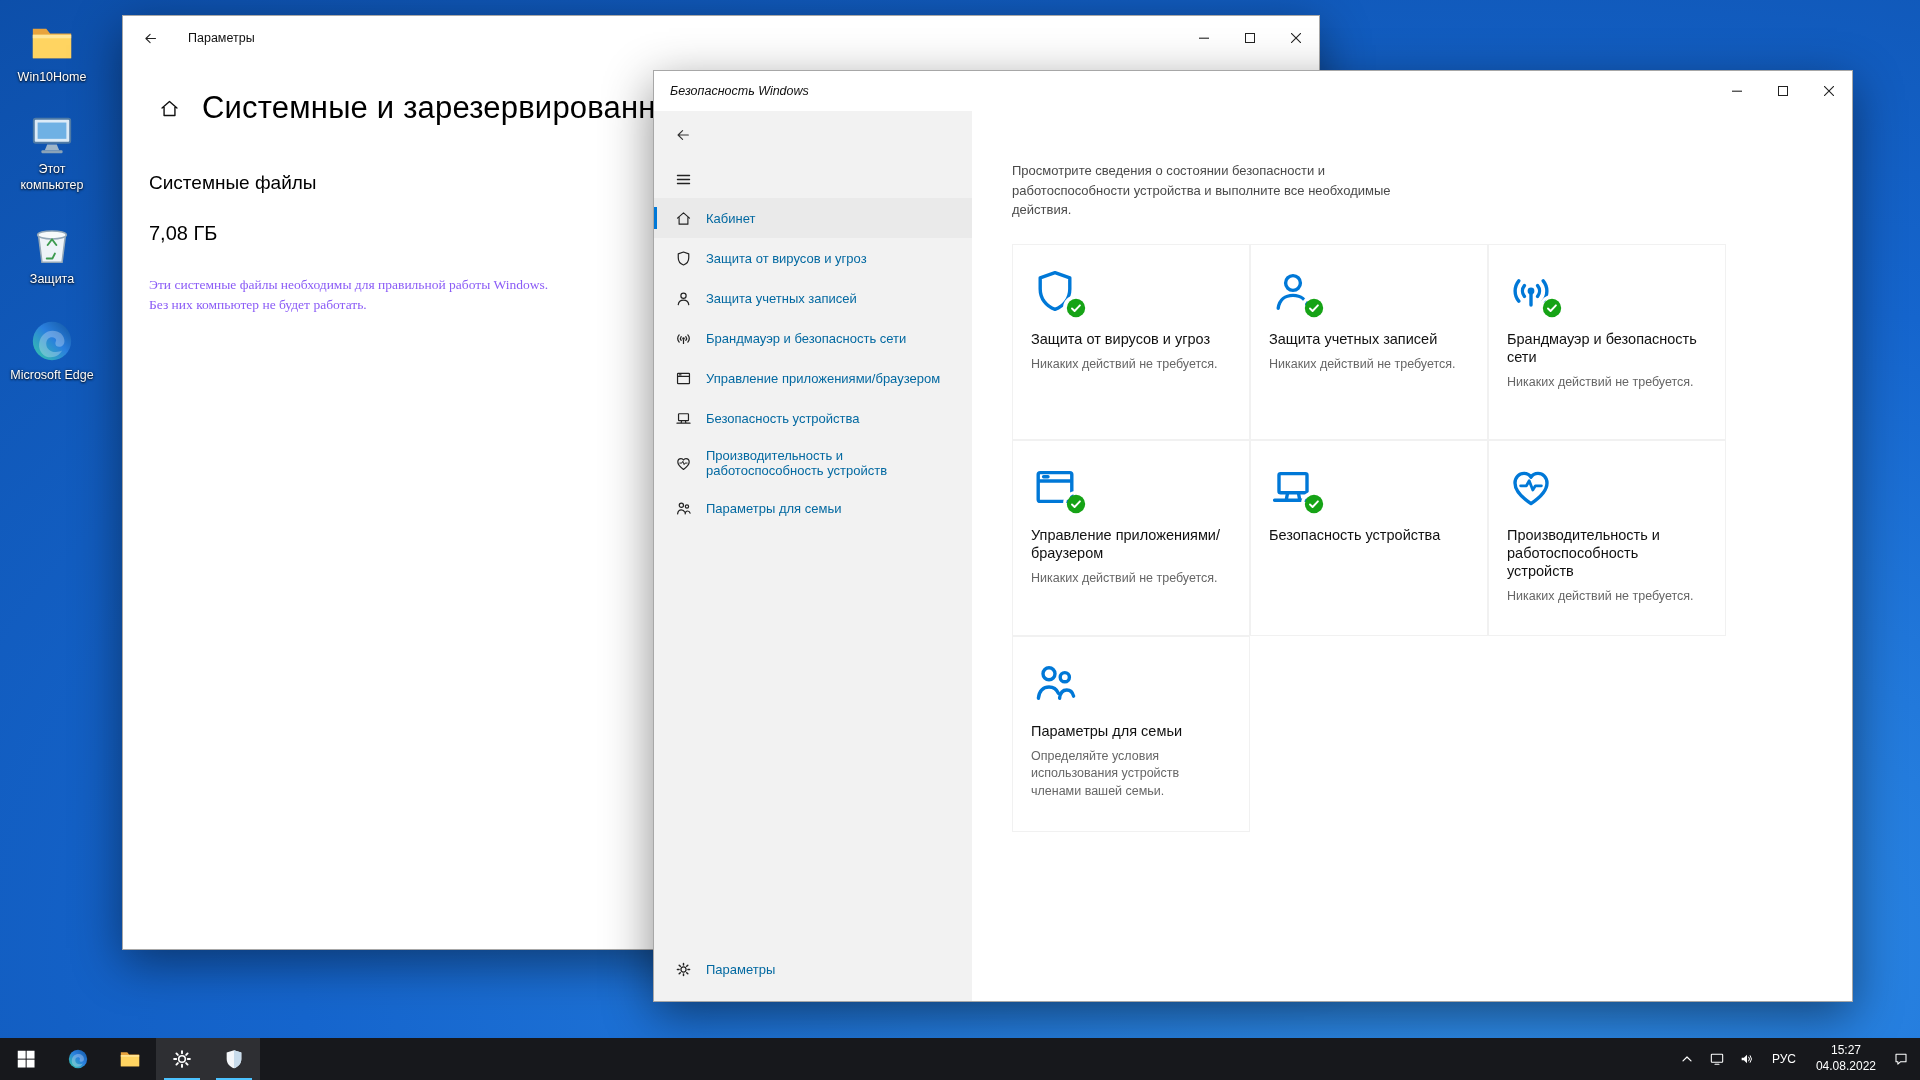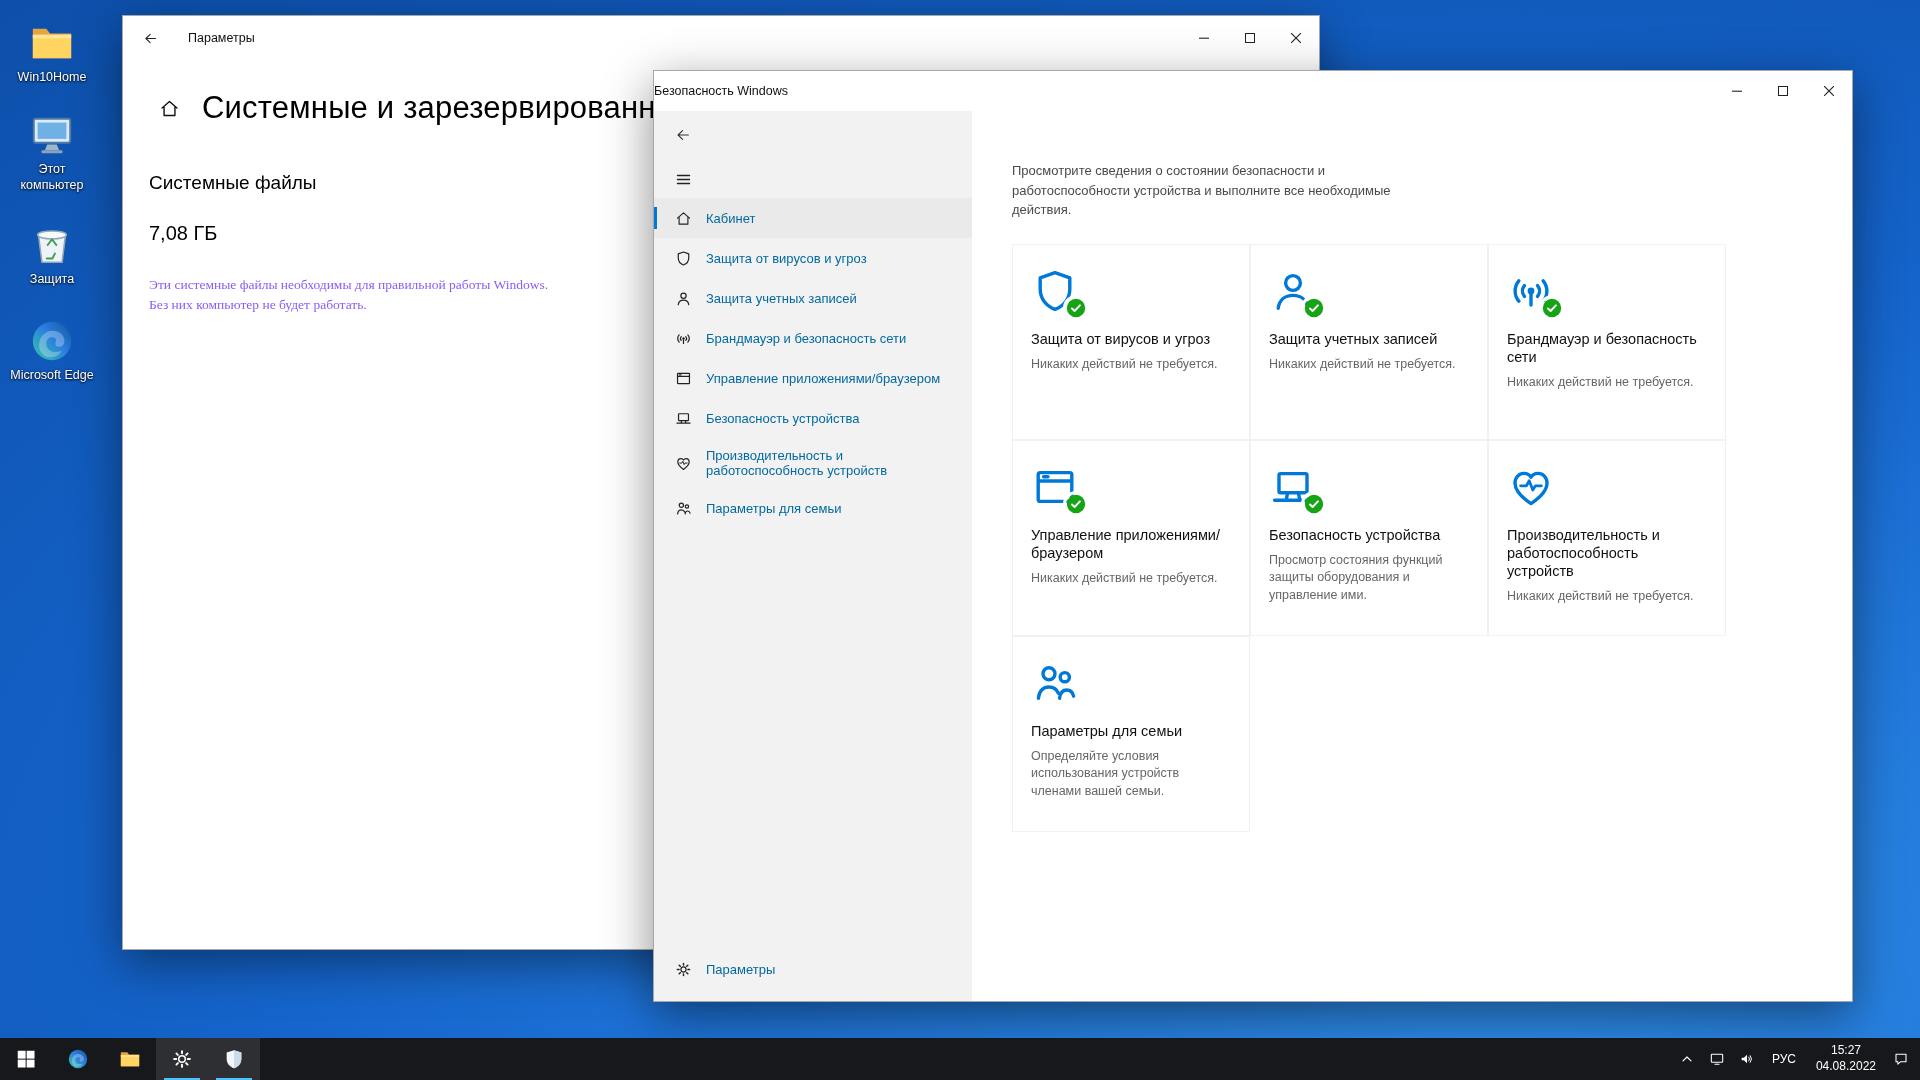--- a/index.html
+++ b/index.html
@@ -36,21 +36,21 @@
   .settings-content { padding:30px 0 0 26px; }
   .page-head { display:flex; align-items:center; gap:22px; padding-left:10px; }
   .page-head .home-ic { width:21px; height:21px; color:#111; }
   .page-head h1 { font-size:31px; font-weight:300; letter-spacing:.2px; color:#000; }
   .sec-title2 { margin:46px 0 0 0; font-size:19px; font-weight:400; }
   .size-value { margin-top:28px; font-size:20px; font-weight:300; }
   .sys-desc { margin-top:30px; font-size:13.5px; color:#8b5cf6; max-width:420px; line-height:1.45;font-family:Liberation Serif, serif; }
 
   
   .security { left:653px; top:70px; width:1200px; height:932px; z-index:3; display:flex; flex-direction:column; }
-  .security .titlebar { flex:0 0 40px; }
+  .security .titlebar { padding-left:16px; flex:0 0 40px;font-style:italic; }
   .sec-body { flex:1; display:flex; min-height:0; }
   .sidebar { width:318px; background:#f2f2f2; position:relative; flex:0 0 318px; }
   .sb-back { width:16px; height:16px; display:block; margin:16px 0 0 21px; color:#333; }
   .sb-menu { width:17px; height:17px; display:block; margin:28px 0 10px 21px; color:#222; }
   .nav-item { display:flex; align-items:center; gap:14px; padding:10px 14px 10px 21px; min-height:40px;
     font-size:13px; color:#0369a1; position:relative; cursor:default; }
   .nav-item .nicon { width:17px; height:17px; flex:0 0 17px; color:#222; }
   .nav-item.selected { background:#eaeaea; }
   .nav-item.selected::before { content:""; position:absolute; left:0; top:9px; bottom:9px; width:3px; background:#0078d7; }
   .nav-footer { position:absolute; left:0; bottom:12px; width:100%; }
@@ -396,21 +396,20 @@
                   </svg>
                 </span>
                 <span class="tile-badge" data-icon="check-badge-icon">
                   <svg viewBox="0 0 24 24">
                     <circle cx="12" cy="12" r="11" fill="#16a316"></circle>
                     <path d="M7.2 12.6l3.1 3 6.4-6.8" fill="none" stroke="#fff" stroke-width="2.3" stroke-linecap="round" stroke-linejoin="round"></path>
                   </svg>
                 </span>
               </div>
               <div class="tile-title">Безопасность устройства</div>
-              <div class="tile-status">Просмотр состояния функций защиты оборудования и управление ими.</div>
             </div>
             <div class="tile">
               <div class="tile-iconwrap">
                 <span class="ticon" data-icon="health-icon">
                   <svg viewBox="0 0 24 24">
                     <path d="M12 20.3C7.2 17.1 4 13.7 4 10 4 7.2 6 5.2 8.5 5.2c1.5 0 2.8.7 3.5 1.9.7-1.2 2-1.9 3.5-1.9C18 5.2 20 7.2 20 10c0 3.7-3.2 7.1-8 10.3z" fill="none" stroke="currentColor" stroke-width="1.7" stroke-linejoin="round"></path>
                     <path d="M6.8 11.4h2.9l1.4-2.5 1.8 4.6 1.3-2.1h3" fill="none" stroke="currentColor" stroke-width="1.4" stroke-linecap="round" stroke-linejoin="round"></path>
                   </svg>
                 </span>
               </div>

